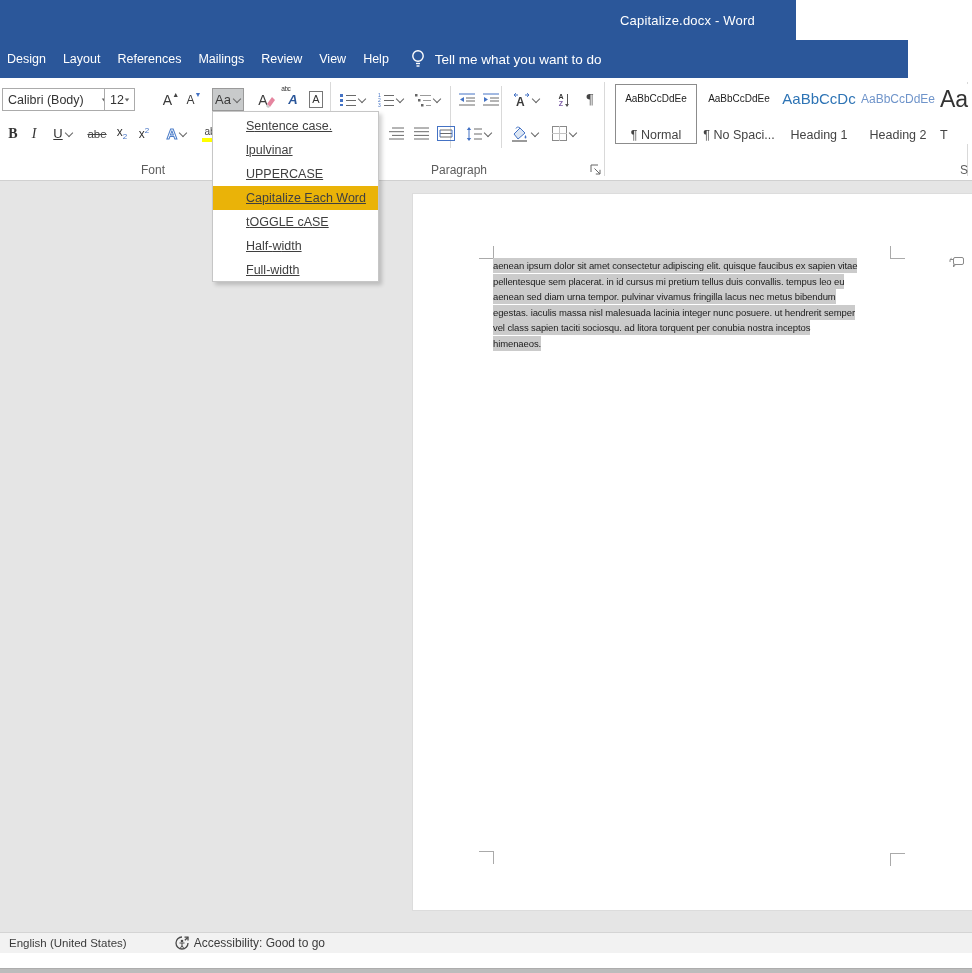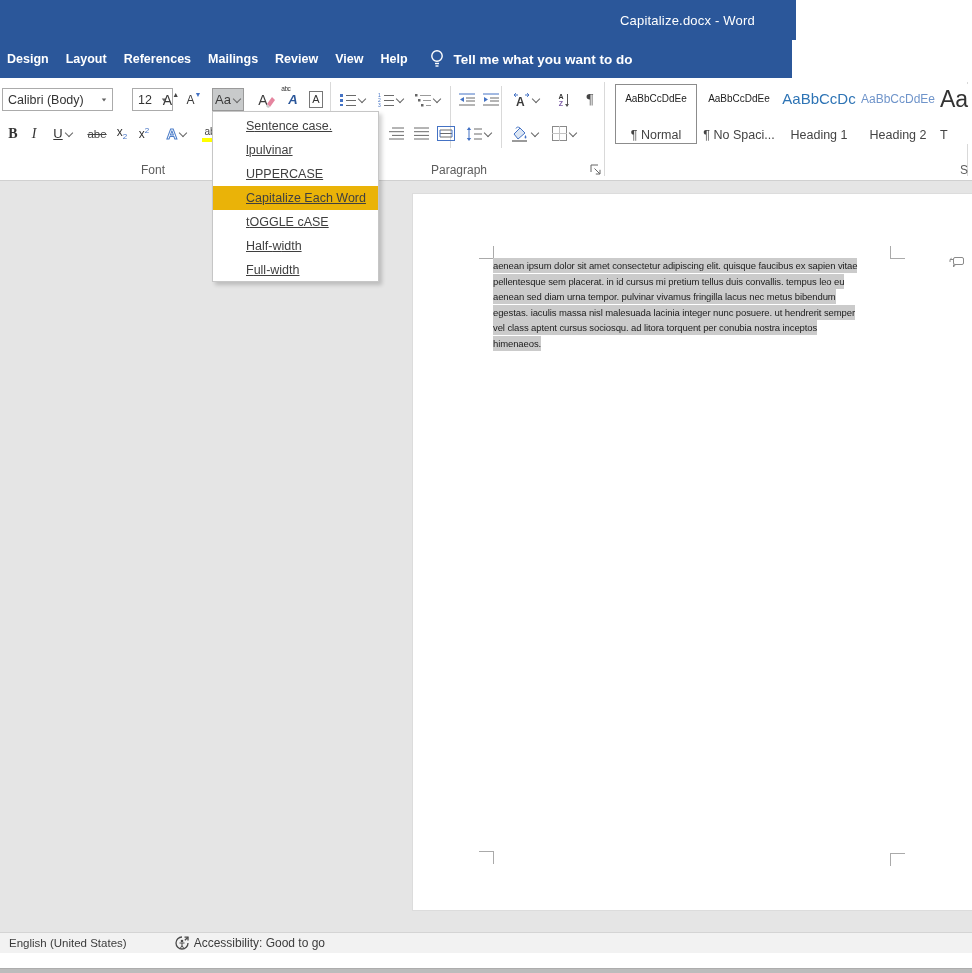--- a/index.html
+++ b/index.html
@@ -5,22 +5,22 @@
   * { margin:0; padding:0; box-sizing:border-box; }
   html,body { background:#fff; }
   .screen {
     position:relative; width:972px; height:973px; overflow:hidden;
     font-family:"Liberation Sans", sans-serif; background:#fff;
   }
   
   .titlebar { position:absolute; left:0; top:0; width:796px; height:40px; background:#2b579a; }
   .titlebar .title { position:absolute; left:620px; top:13px; color:#fff; font-size:13px; letter-spacing:.2px; }
   
-  .tabrow { position:absolute; left:0; top:40px; width:792px; height:38px; background:#2b579a;
-            display:flex; align-items:center;font-weight:bold; }
+  .tabrow { position:absolute; left:0; top:40px; width:908px; height:38px; background:#2b579a;
+            display:flex; align-items:center; }
   .tab { color:#fff; font-size:12.5px; padding:0 8px; margin-right:1px; cursor:default; }
   .tab:first-child { margin-left:-1px; }
   .tellme { display:flex; align-items:center; color:#fff; font-size:13.5px; margin-left:12px; }
   .bulb { width:16px; height:20px; margin-right:9px; }
   
   .ribbon { position:absolute; left:0; top:78px; width:972px; height:102px; background:#fff; }
   .sep { position:absolute; top:4px; width:1px; height:94px; background:#d9d9d9; }
   .grouplabel { position:absolute; top:85px; font-size:12px; color:#5d5d5d; text-align:center; }
   .combo { position:absolute; top:10px; height:23px; border:1px solid #ababab; background:#fff;
            display:flex; align-items:center; font-size:12.5px; color:#333; padding-left:5px; }
@@ -123,21 +123,21 @@
     <div class="sep" style="left:330px"></div>
     <div class="sep" style="left:604px"></div>
     <div class="sep" style="left:967px"></div>
     <div class="sep" style="left:450px;top:8px;height:62px"></div>
     <div class="sep" style="left:501px;top:8px;height:62px"></div>
 
     <div class="combo" style="left:2px;width:111px">
       <span>Calibri (Body)</span>
       <span class="cv tri" style="transform:scale(.75)"></span>
     </div>
-    <div class="combo" style="left:132px;width:41px">
+    <div class="combo" style="left:104px;width:31px">
       <span>12</span>
       <span class="cv tri" style="transform:scale(.75)"></span>
     </div>
     <div class="rbtn row1" style="left:160px;width:22px">
       <span class="glyphA" style="font-size:14px">A</span>
         <span class="caret-up">▲</span>
     </div>
     <div class="rbtn row1" style="left:183px;width:22px">
       <span class="glyphA" style="font-size:12px">A</span>
         <span class="caret-dn">▼</span>
@@ -356,21 +356,21 @@
     <div class="page">
       <div class="cmark tl"></div>
       <div class="cmark tr"></div>
       <div class="cmark bl"></div>
       <div class="cmark br"></div>
       <div class="bodytext">
         <div class="line"><span>aenean ipsum dolor sit amet consectetur adipiscing elit. quisque faucibus ex sapien vitae</span></div>
         <div class="line"><span>pellentesque sem placerat. in id cursus mi pretium tellus duis convallis. tempus leo eu</span></div>
         <div class="line"><span>aenean sed diam urna tempor. pulvinar vivamus fringilla lacus nec metus bibendum</span></div>
         <div class="line"><span>egestas. iaculis massa nisl malesuada lacinia integer nunc posuere. ut hendrerit semper</span></div>
-        <div class="line"><span>vel class aptent cursus sociosqu. ad litora torquent per conubia nostra inceptos</span></div>
+        <div class="line"><span>vel class sapien taciti sociosqu. ad litora torquent per conubia nostra inceptos</span></div>
         <div class="line"><span>himenaeos.</span></div>
       </div>
       <svg class="comment-ic" width="16" height="14" viewBox="0 0 16 14">
         <rect x="4.5" y="1.5" width="10" height="7" rx="1.5" fill="none" stroke="#8a8a8a"></rect>
         <path d="M6.5 8.5 L4.5 11 L4.5 8.5" fill="none" stroke="#8a8a8a"></path>
         <path d="M1 6 L1 3.5 L4 3.5 M1 3.5 L2.6 2.2" stroke="#8a8a8a" fill="none"></path>
       </svg>
     </div>
   </div>
 

